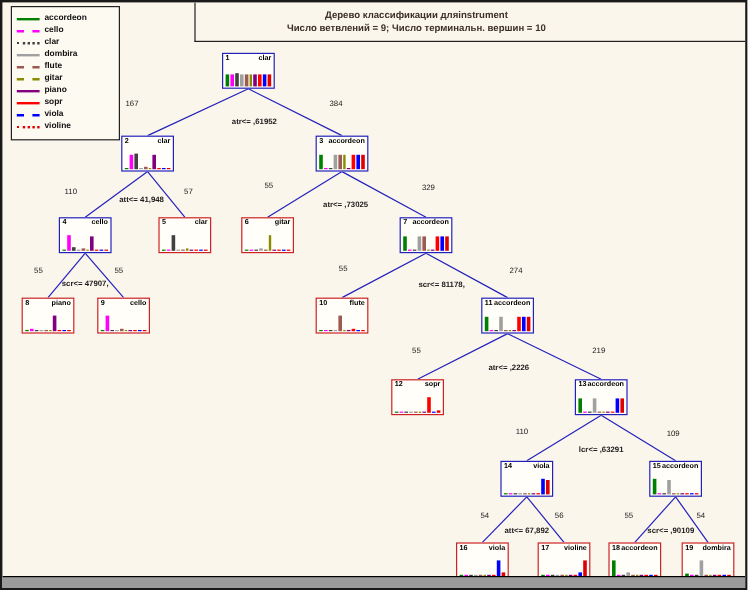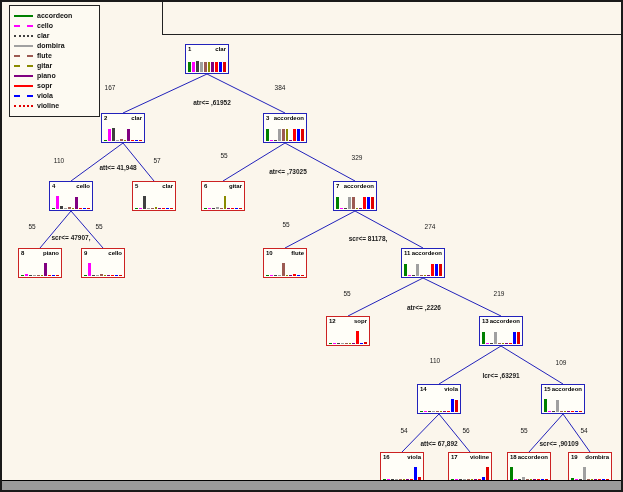--- a/index.html
+++ b/index.html
@@ -71,20 +71,22 @@
         <span class="legend-line" style="border-top-style: dashed; border-top-color: rgb(0, 0, 255);"></span>
         <span class="legend-label">viola</span>
       </div>
       <div class="legend-item">
         <span class="legend-line" style="border-top-style: dotted; border-top-color: rgb(224, 0, 0);"></span>
         <span class="legend-label">violine</span>
       </div>
     </div>
 
   <div class="titlebox">
+    <div class="t1">Дерево классификации дляinstrument</div>
+    <div class="t2">Число ветвлений = 9; Число терминальн. вершин = 10</div>
   </div>
 
   <svg id="edges-svg">
       <line x1="205" y1="72" x2="121" y2="111" stroke="#2222bb" stroke-width="1"></line>
       <line x1="205" y1="72" x2="283" y2="111" stroke="#2222bb" stroke-width="1"></line>
       <line x1="121" y1="141" x2="69" y2="179" stroke="#2222bb" stroke-width="1"></line>
       <line x1="121" y1="141" x2="152" y2="179" stroke="#2222bb" stroke-width="1"></line>
       <line x1="283" y1="141" x2="221" y2="179" stroke="#2222bb" stroke-width="1"></line>
       <line x1="283" y1="141" x2="353" y2="179" stroke="#2222bb" stroke-width="1"></line>
       <line x1="69" y1="209" x2="38" y2="246" stroke="#2222bb" stroke-width="1"></line>

